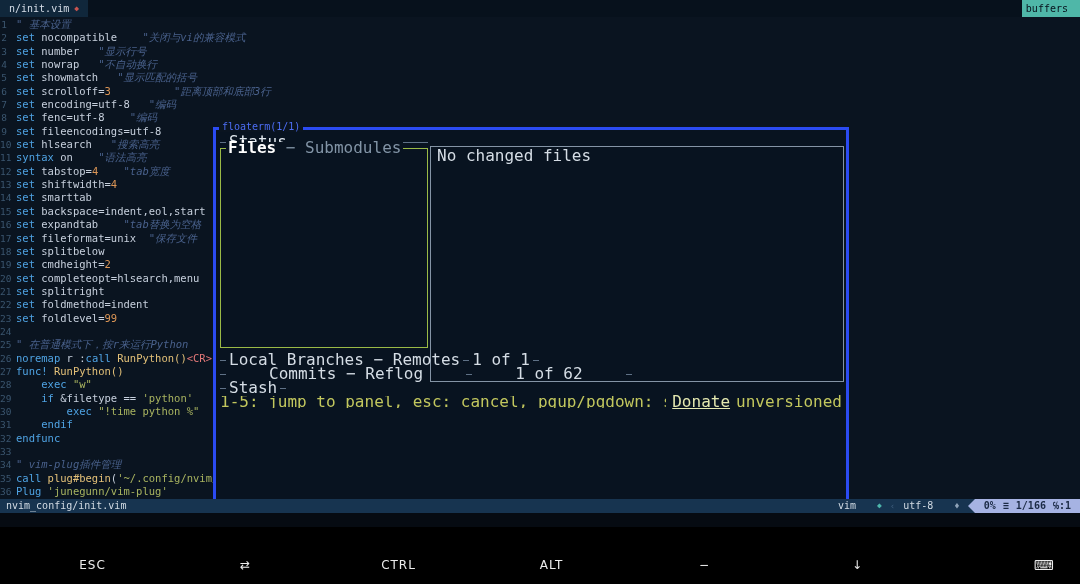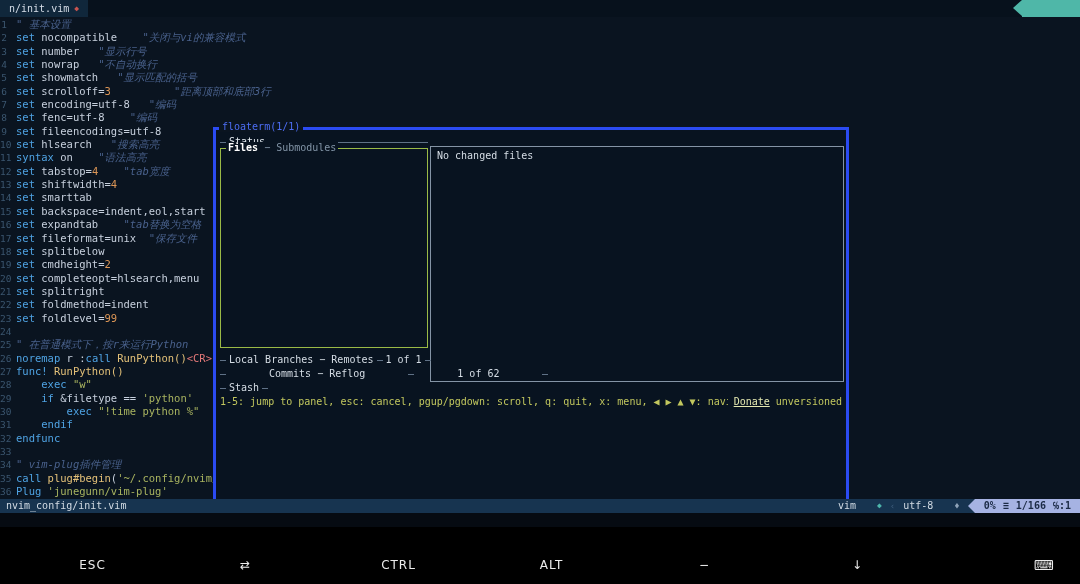--- a/index.html
+++ b/index.html
@@ -5,21 +5,21 @@
   * { margin:0; padding:0; box-sizing:border-box; }
   html,body { width:1080px; height:584px; }
   body {
     background:#000;
     font-family:"DejaVu Sans Mono","DejaVu Sans",monospace;
     overflow:hidden;
   }
   .screen { position:relative; width:1080px; height:584px; background:#000; }
 
   
-  .tabline { position:absolute; top:0; left:0; right:0; height:17px; background:#07111c; display:flex; align-items:flex-start; }
+  .tabline { position:absolute; top:0; left:0; right:0; height:17px; background:#07111c; display:flex; align-items:flex-end; }
   .tab { background:#10273b; color:#d6dee8; font-size:10px; line-height:17px; padding:0 9px; display:flex; align-items:center; gap:5px; }
   .tab-icon { color:#c75450; font-size:8px; }
   .buffers { margin-left:auto; display:flex; align-items:stretch; }
   .buffers-arrow { width:0; height:0; border-top:8.5px solid transparent; border-bottom:8.5px solid transparent; border-right:9px solid var(--buffers-badge); }
   .buffers-label { background:var(--buffers-badge); color:#07111c; font-size:10px; line-height:17px; padding:16px 12px 0 4px; }
 
   
   .editor { position:absolute; top:17px; left:0; right:0; height:482px; background:#0a1420; padding-top:1px; }
   .line { display:flex; height:13.35px; line-height:13.35px; font-size:10.5px; }
   .lnum { flex:none; width:16px; text-align:right; padding-right:9px; color:#3b566f; font-size:9.5px; }
@@ -29,21 +29,21 @@
   .tk-cmt { color:#49618c; font-style:italic; }
   .tk-str { color:#a8b35f; }
   .tk-num { color:#dc9656; }
   .tk-fn  { color:#e3c078; }
   .tk-sp  { color:#e27878; }
 
   
   .floaterm { position:absolute; left:213px; top:127px; width:636px; height:376px; background:#081320; border:3px solid var(--float-border); }
   .floaterm-title { position:absolute; top:-9px; left:3px; background:#0a1420; color:#4d6ef5; font-size:10px; line-height:11px; padding:0 3px; }
 
-  .gitui { position:absolute; inset:0; font-size:10px; line-height:12px; color:#d5dde5; }
+  .gitui { position:absolute; inset:0; font-size:16px; line-height:12px; color:#d5dde5; }
   .tline { height:1px; background:var(--tui-line); align-self:center; flex:none; }
   .tline.w6 { width:6px; }
   .tline.fill { flex:1; min-width:6px; }
   .gitui-row { position:absolute; display:flex; align-items:center; height:12px; }
   .row-title { padding:0 3px; white-space:nowrap; }
   .row-count { padding:0 3px; white-space:nowrap; }
 
   .status-row { top:6px; left:4px; width:208px; }
   .status-label { color:#e3eaf0; padding:0 3px; }
 

